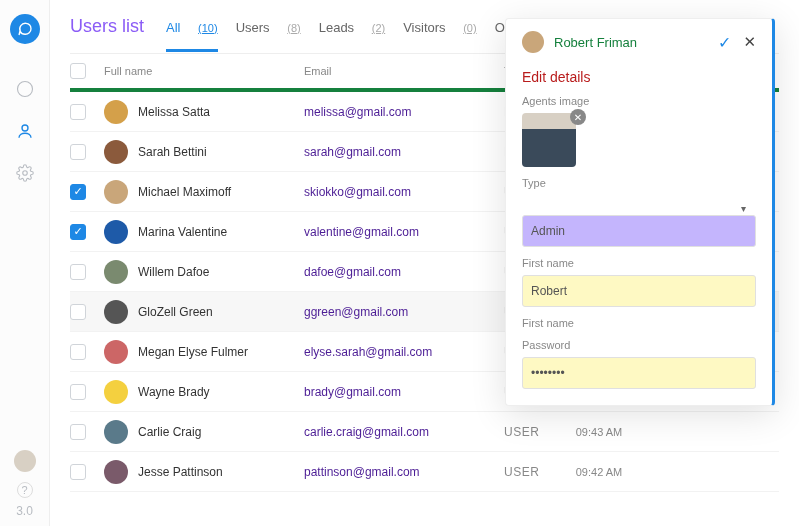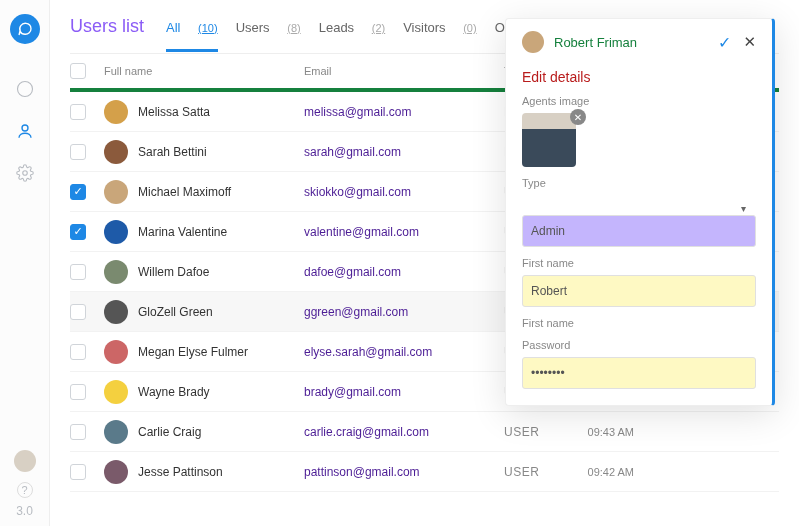--- a/index.html
+++ b/index.html
@@ -23,21 +23,21 @@
 .tab.active::after { content:""; position:absolute; left:0; right:0; bottom:-1px; height:3px; background:#1e88e5;}
 .tab .count { color:#aaa; margin-left:14px; font-size:11px;text-decoration:underline;}
 .tab.active .count { color:#1e88e5; }
 
 .table { margin-top: 0; }
 .thead { display:flex; align-items:center; height:38px; border-bottom:4px solid #15803d; font-size:11px; color:#888;}
 .col-check { width:34px; display:flex; align-items:center; }
 .col-name { width:200px; }
 .col-email { width:200px; }
 .col-type { width:60px; }
-.col-time { width:70px; text-align:right;}
+.col-time { width:70px; text-align:center;}
 
 .row { display:flex; align-items:center; height:40px; border-bottom:1px solid #f2f2f2; font-size:12px; color:#333;}
 .row.highlight { background:#f7f7f7; }
 .row .col-email { color:#4c1d95; }
 .row .col-type { color:#888; font-size:12px; letter-spacing:0.5px;}
 .row .col-time { color:#888; font-size:11px;}
 
 .checkbox { width:16px; height:16px; border:1px solid #d0d4d9; border-radius:3px; display:flex; align-items:center; justify-content:center; cursor:pointer; background:#fff;}
 .checkbox.checked { background:#1e88e5; border-color:#1e88e5; color:#fff;}
 .checkbox.checked::after { content:"✓"; font-size:11px; line-height:1;}

